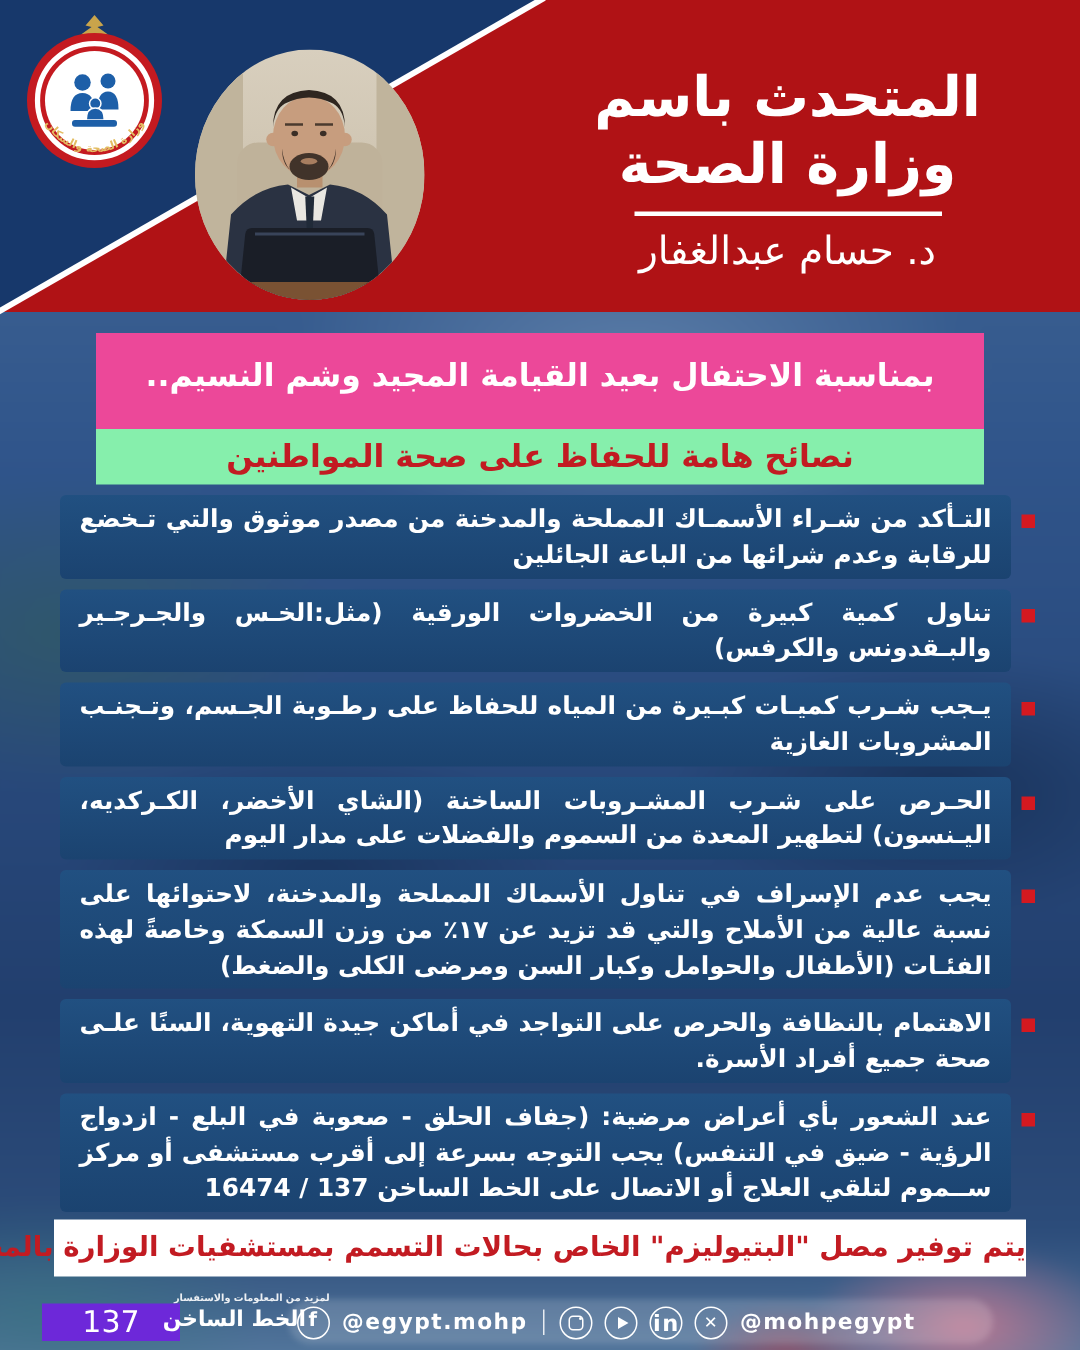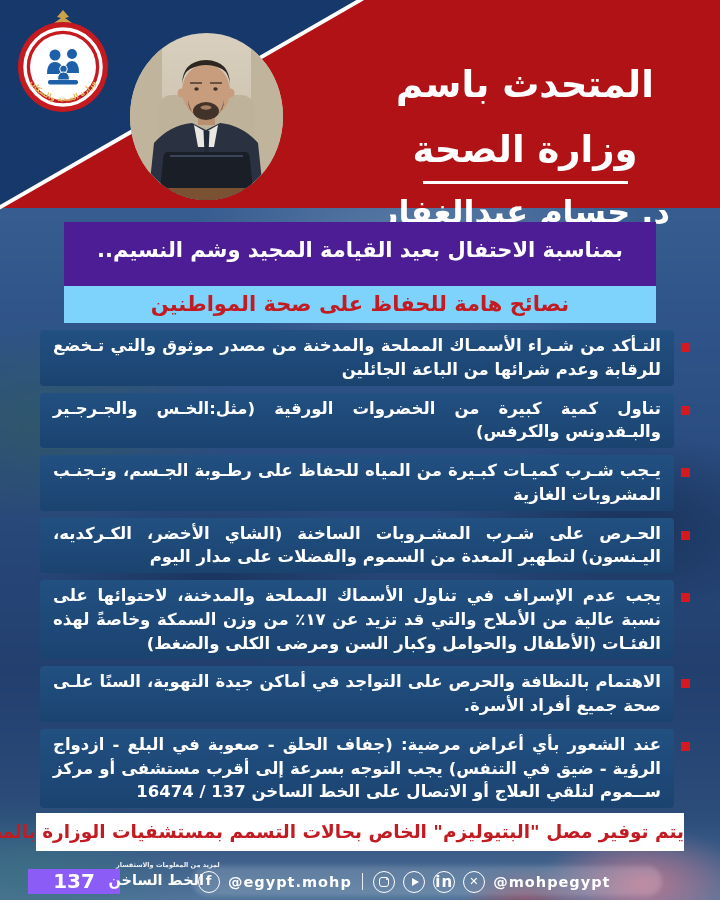--- a/index.html
+++ b/index.html
@@ -23,50 +23,50 @@
   }
 
   
   .header { position:absolute; left:0; top:0; width:720px; height:208px; background:#b01215; }
   .header-blue { position:absolute; inset:0; background:#17386b; clip-path:polygon(0 0, 363px 0, 0 209px); }
   .diag-line { position:absolute; left:-3px; top:207px; width:422px; height:4px; background:#ffffff;
                transform-origin:0 50%; transform:rotate(-29.9deg); }
   .portrait { position:absolute; left:130px; top:33px; width:153px; height:167px; }
   .logo { position:absolute; left:14px; top:10px; width:98px; height:104px; }
   .title-block { position:absolute; left:340px; right:10px; top:42px; text-align:center; color:#fff; }
-  .title-line { font-size:37px; font-weight:bold; line-height:45px; direction:rtl;margin-top:20px; }
+  .title-line { font-size:37px; font-weight:bold; line-height:45px; direction:rtl; }
   .title-underline { width:205px; height:3px; background:#fff; margin:9px auto 9px; }
-  .speaker { font-size:32px; font-weight:bold; direction:rtl; }
+  .speaker { font-size:26px; font-weight:normal; direction:rtl; }
 
   
   .banner-occasion { position:absolute; left:64px; right:64px; top:222px; height:70px;
-    background:#4c1d95; color:#fff; font-size:21px; font-weight:bold; line-height:57px;
+    background:#ec4899; color:#fff; font-size:21px; font-weight:bold; line-height:57px;
     text-align:center; direction:rtl; white-space:nowrap; }
   .banner-tips { position:absolute; left:64px; right:64px; top:286px; height:37px;
-    background:#7dd3fc; color:#c21b22; font-size:21px; font-weight:bold; line-height:37px;
+    background:#86efac; color:#c21b22; font-size:21px; font-weight:bold; line-height:37px;
     text-align:center; direction:rtl; white-space:nowrap; }
 
   
   .tips { position:absolute; left:40px; right:30px; top:330px; display:flex; flex-direction:column; gap:7px; }
   .tip { display:flex; flex-direction:row; gap:7px; }
   .tip-box { flex:1; background:linear-gradient(180deg,#215081 0%,#1b4370 100%);
     border-radius:4px; padding:4px 13px; color:#ffffff; font-size:16.5px; font-weight:bold;
     line-height:1.44; direction:rtl; text-align:justify; text-align-last:right; }
   .bullet { width:9px; height:9px; background:#d41920; margin-top:13px; flex:none; }
 
   
   .banner-serum { position:absolute; left:36px; right:36px; top:813px; height:38px;
     background:#ffffff; color:#c21b22; font-size:18.5px; font-weight:bold; line-height:38px;
     text-align:center; direction:rtl; white-space:nowrap; }
 
   
   .social-backdrop { position:absolute; left:192px; top:866px; width:470px; height:30px;
     background:rgba(255,255,255,.16); border-radius:15px; filter:blur(2px); }
   .hotline-num { position:absolute; left:28px; top:869px; width:92px; height:25px;
-    background:#8b5cf6; color:#fff; font-size:20px; font-weight:bold; text-align:center; line-height:25px; }
+    background:#6d28d9; color:#fff; font-size:20px; font-weight:normal; text-align:center; line-height:25px; }
   .hotline-label { position:absolute; left:124px; top:872px; width:80px; color:#fff;
     font-size:14.5px; font-weight:bold; direction:rtl; text-align:center; white-space:nowrap; }
   .hotline-note { position:absolute; left:96px; top:861px; width:108px; color:rgba(255,255,255,.9);
     font-size:6.5px; font-weight:bold; direction:rtl; text-align:left; white-space:nowrap;margin-left:20px; }
   .social { position:absolute; left:198px; top:868px; height:27px; display:flex; align-items:center; gap:8px;
     color:#fff; font-size:14.5px; font-weight:bold; letter-spacing:1px; }
   .sicon { width:22px; height:22px; border:1.6px solid #fff; border-radius:50%; flex:none;
     display:flex; align-items:center; justify-content:center; color:#fff; font-weight:bold; }
   .sicon .fglyph { font-size:13px; transform:translateY(-1px); }
   .sicon .ig { width:10px; height:10px; border:1.4px solid #fff; border-radius:3px; position:relative; }

